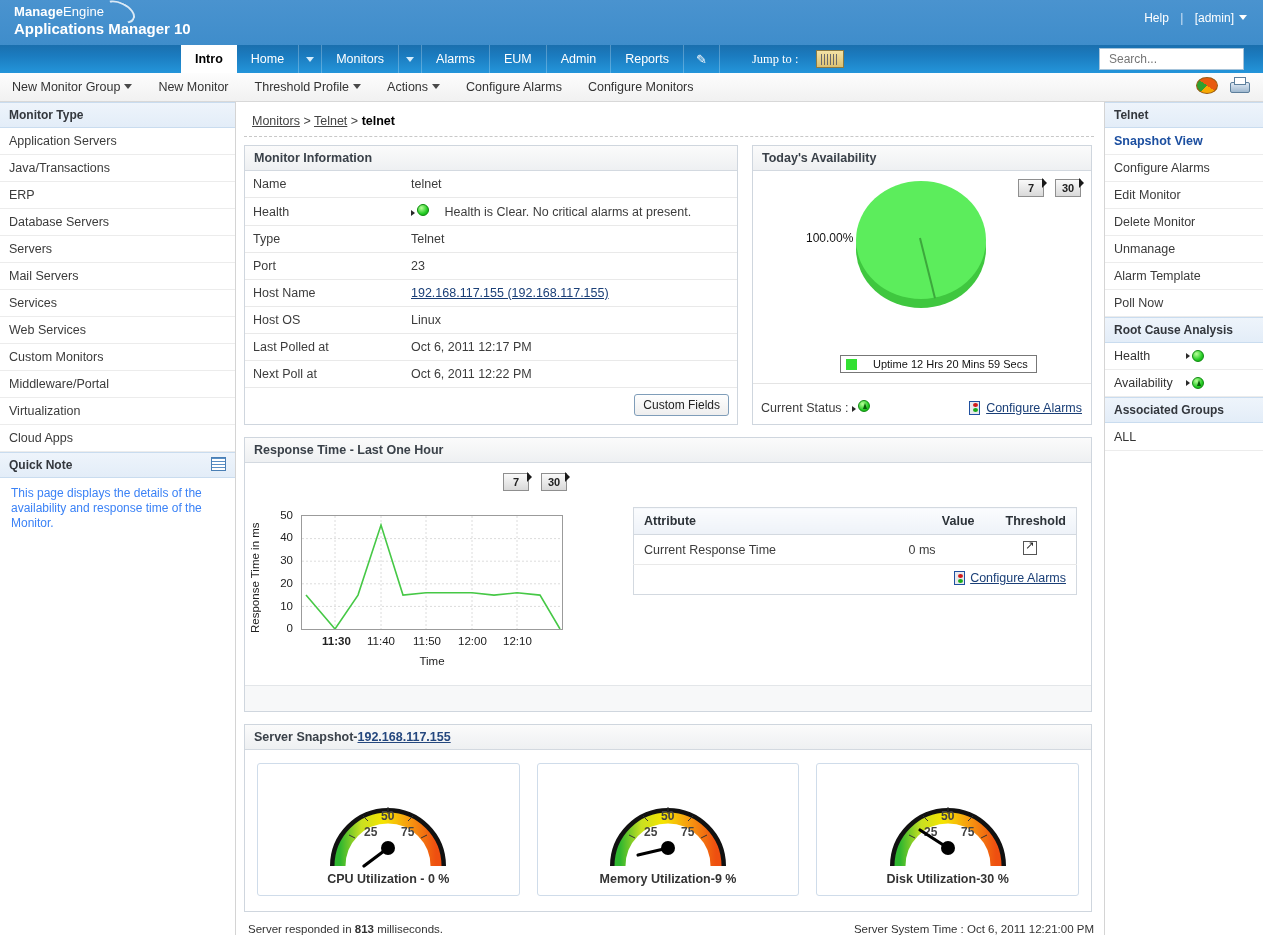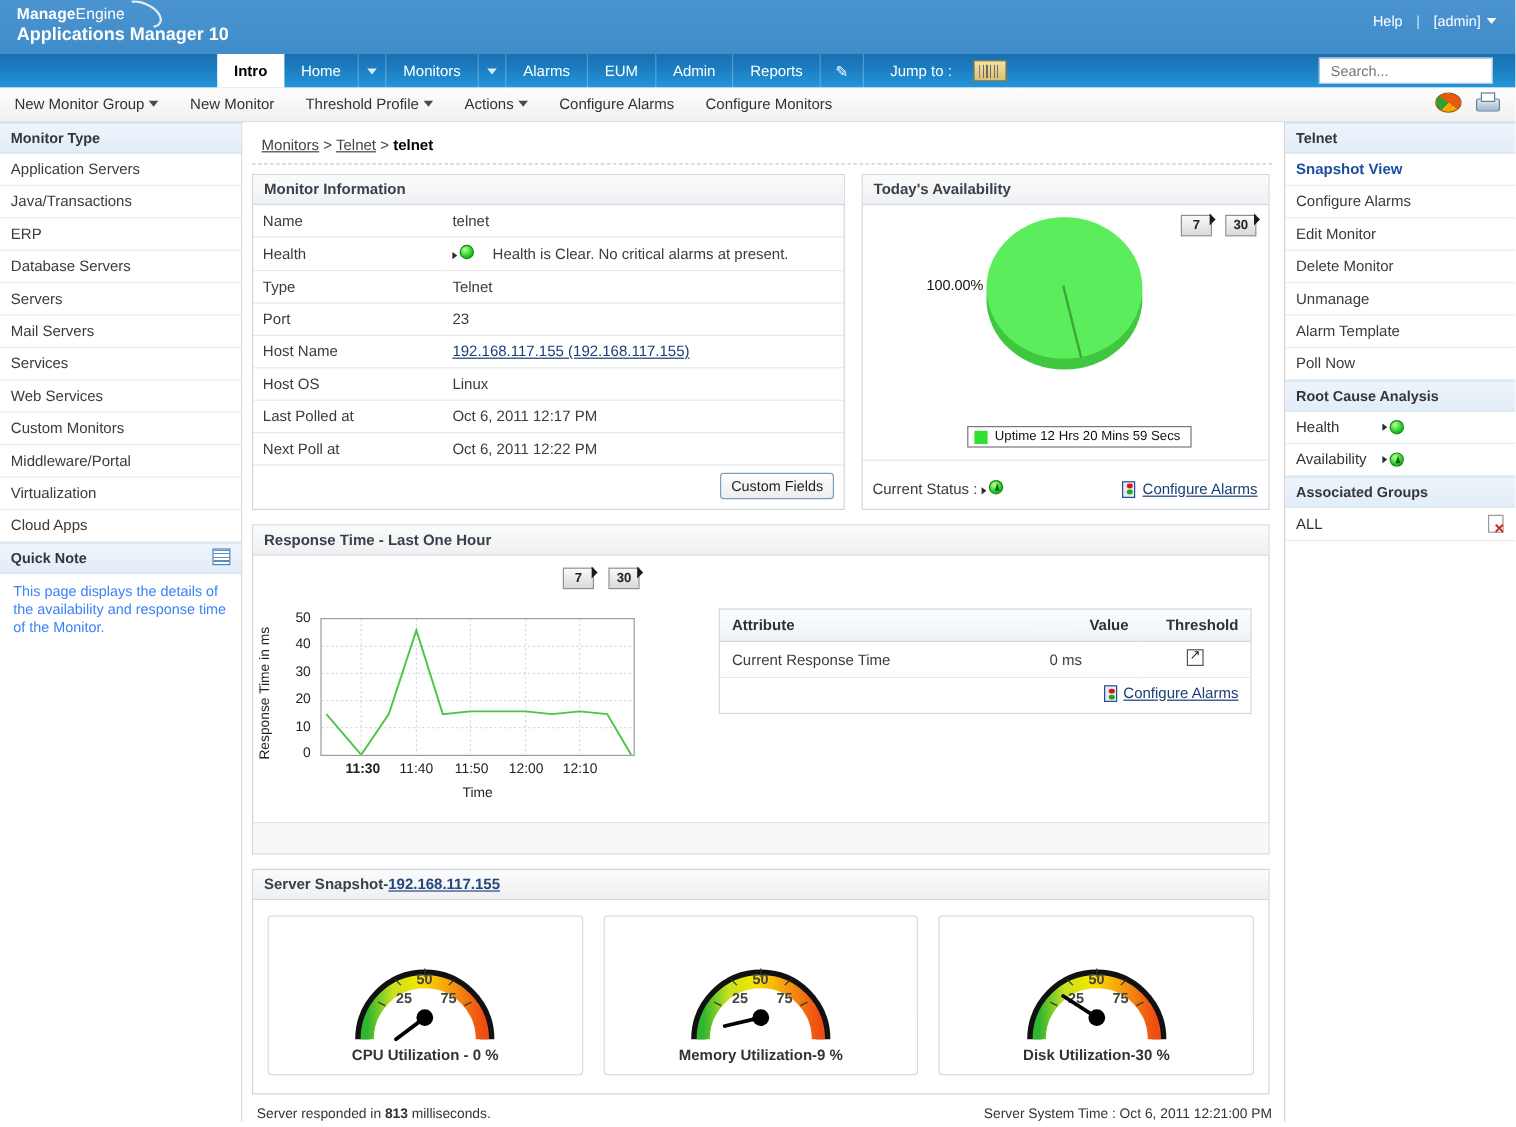--- a/index.html
+++ b/index.html
@@ -67,21 +67,21 @@
   }
   .navbar .tab.arrow { padding: 0 7px; }
   .navbar .tab .dncar {
     display: inline-block; width: 0; height: 0;
     border-left: 4px solid transparent; border-right: 4px solid transparent;
     border-top: 5px solid #d6ecfb;
   }
   .navbar .tab.pencil { padding: 0 12px; font-size: 13px; }
   .jumpto {
     display: flex; align-items: center; color: #fff;
-    margin-left: 22px; font-size: 12.5px; gap: 18px;
+    margin-left: 32px; font-size: 12.5px; gap: 18px; font-family: Liberation Serif, serif;
   }
   .jump-icon {
     width: 28px; height: 18px;
     background: linear-gradient(to bottom,#f4e3a5,#dbc071);
     border: 1px solid #8a7a44;
     position: relative; overflow: hidden;
   }
   .jump-icon:after {
     content: ""; position: absolute; left: 4px; top: 3px;
     width: 18px; height: 11px;
@@ -130,21 +130,21 @@
     border: 1px solid #5d7f9c; border-radius: 2px;
   }
   .ic-print:after {
     content:""; position:absolute; left:6px; top:0px; width:10px; height:6px;
     background:#fff; border:1px solid #5d7f9c;
   }
 
   
   .layout { display: flex; height: 833px; }
   .col-left {
-    width: 202px; flex: none;
+    width: 236px; flex: none;
     border-right: 1px solid #d4d4d4;
     background: #fff;
   }
   .col-main { flex: 1; background: #fff; position: relative; }
   .col-right {
     width: 193px; flex: none;
     border-left: 1px solid #d4d4d4;
     background: #fff;
   }
 
@@ -278,21 +278,21 @@
     position: absolute; left: 53px; top: 60px;
     font-size: 12px; color: #111;
   }
   .pie-leader {
     position: absolute; left: 119px; top: 68px; width: 58px; height: 1px;
     background: #555;
   }
   .legend-box {
     position: absolute; left: 87px; bottom: 10px;
     border: 1px solid #777; padding: 2px 8px 2px 5px;
-    font-size: 11px; color: #111; display: flex; align-items: center; gap: 6px;
+    font-size: 11px; color: #111; display: flex; align-items: center; gap: 16px;
     background: #fff; white-space: nowrap;
   }
   .legend-swatch { width: 11px; height: 11px; background: #32e032; display: inline-block; }
   .avail-foot {
     border-top: 1px solid #e4e4e4;
     display: flex; align-items: center; justify-content: space-between;
     padding: 16px 9px 7px 8px; font-size: 12.5px; color: #3c3c3c;
   }
   .avail-foot a { color: #1a3f77; }
   .tlight {

